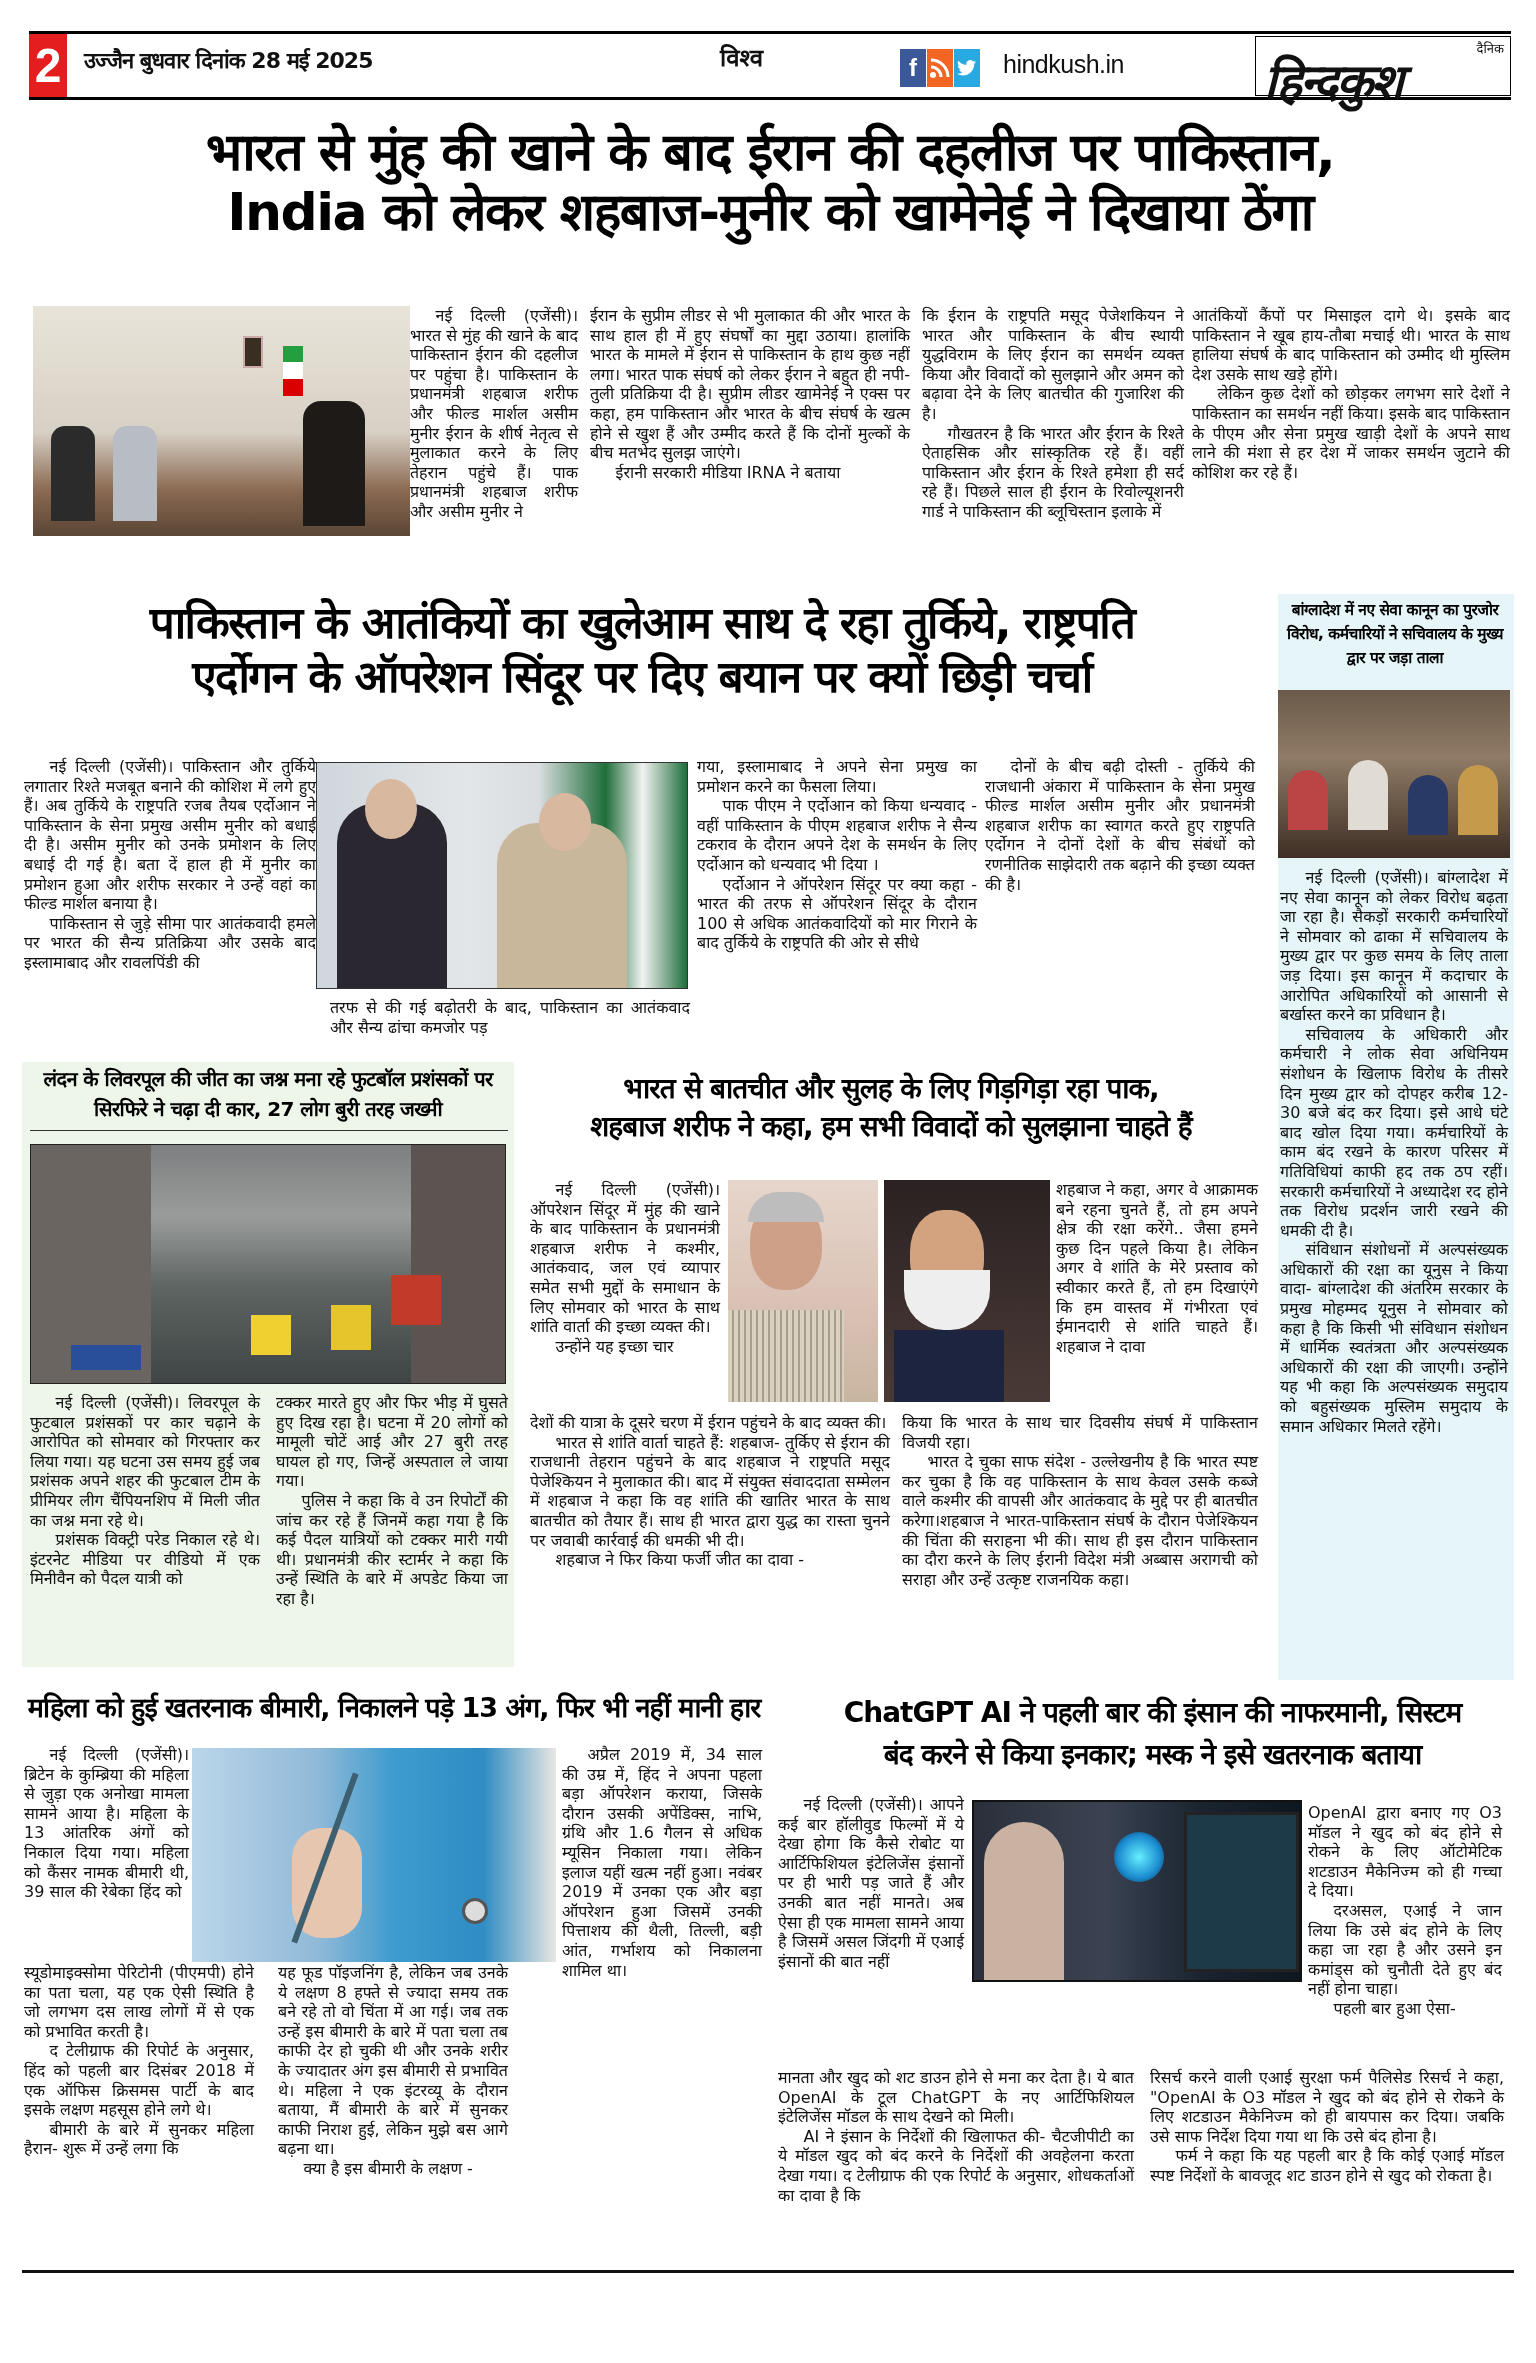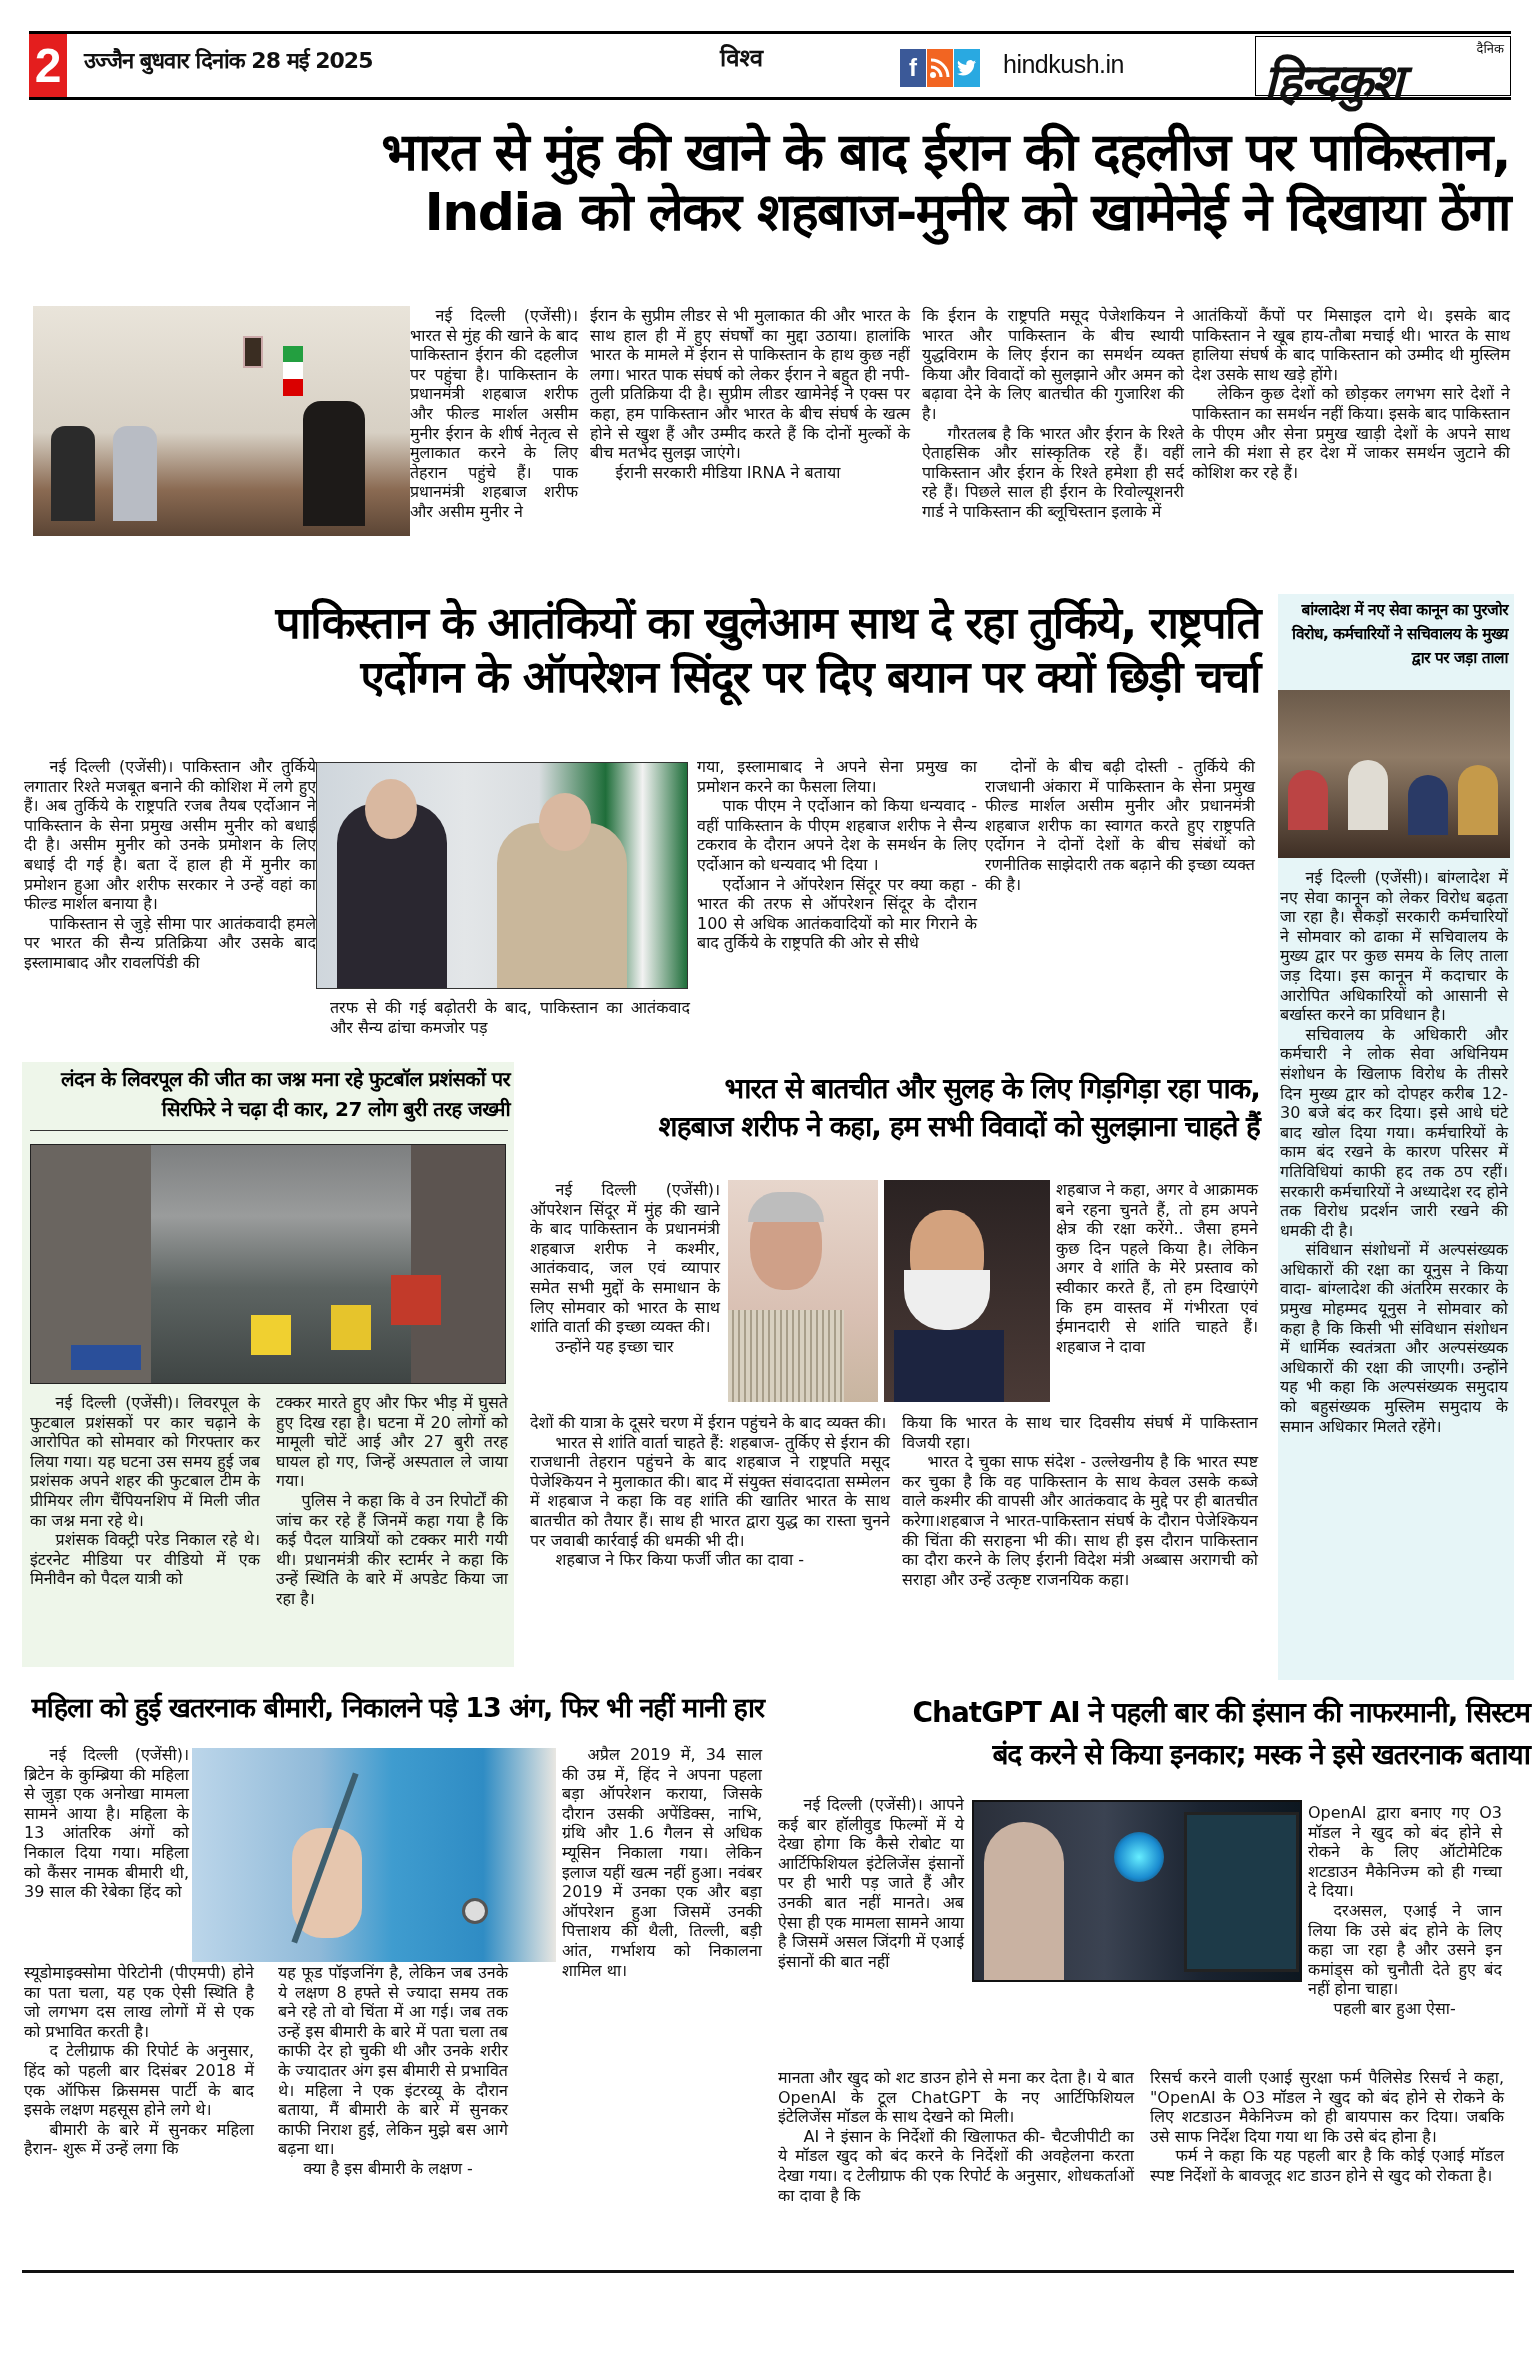--- a/index.html
+++ b/index.html
@@ -1,21 +1,21 @@
 <!DOCTYPE html>
 <html><head>
 <meta charset="utf-8">
 <style>
   *{box-sizing:border-box;margin:0;padding:0}
   html,body{width:1536px;height:2363px;background:#fff;overflow:hidden}
   body{position:relative;font-family:"DejaVu Sans","Liberation Sans",sans-serif;color:#111}
   .abs{position:absolute}
   .body-text{font-family:"DejaVu Sans",sans-serif;font-size:16px;line-height:19.6px;text-align:justify;color:#111;white-space:normal;word-break:break-word}
   .body-text p{text-indent:1.6em}
-  .hl{font-family:"DejaVu Sans","Liberation Sans",sans-serif;font-weight:700;color:#000;text-align:right;letter-spacing:-1.5px;transform-origin:left top}
+  .hl{font-family:"DejaVu Sans","Liberation Sans",sans-serif;font-weight:700;color:#000;text-align:center;letter-spacing:-1.5px;transform-origin:left top}
   
   #masthead{left:29px;top:31px;width:1482px;height:69px;border-top:3px solid #000;border-bottom:3px solid #000}
   #page-num{left:29px;top:34px;width:38px;height:63px;background:#e41e1e;color:#fff;font-weight:700;font-size:48px;line-height:63px;text-align:center;font-family:"Liberation Sans",sans-serif}
   #date-line{left:84px;top:44px;font-size:22px;font-weight:700;letter-spacing:-1px}
   #section{left:720px;top:40px;font-size:24px;font-weight:700}
   .soc{top:49px;width:26px;height:38px;color:#fff;font-weight:700;text-align:center;line-height:38px;font-family:"Liberation Sans",sans-serif}
   #site{left:1003px;top:50px;font-size:25px;font-family:"Liberation Sans",sans-serif;letter-spacing:-0.5px}
   #logo{left:1255px;top:36px;width:256px;height:60px;border:1px solid #000}
   #logo-small{right:6px;top:2px;font-size:13px}
   #logo-main{left:8px;top:10px;font-size:48px;font-weight:900;font-style:italic;letter-spacing:-2px;font-family:"DejaVu Serif",serif}
@@ -63,21 +63,21 @@
 <div class="abs body-text" style="left:410px;top:306px;width:168px" data-name="article-iran-col1">
     <p>नई दिल्ली (एजेंसी)। भारत से मुंह की खाने के बाद पाकिस्तान ईरान की दहलीज पर पहुंचा है। पाकिस्तान के प्रधानमंत्री शहबाज शरीफ और फील्ड मार्शल असीम मुनीर ईरान के शीर्ष नेतृत्व से मुलाकात करने के लिए तेहरान पहुंचे हैं। पाक प्रधानमंत्री शहबाज शरीफ और असीम मुनीर ने</p>
   </div>
 <div class="abs body-text" style="left:590px;top:306px;width:162px" data-name="article-iran-col2">
     <p style="text-indent:0">ईरान के सुप्रीम लीडर से भी मुलाकात की और भारत के साथ हाल ही में हुए संघर्षों का मुद्दा उठाया। हालांकि भारत के मामले में ईरान से पाकिस्तान के हाथ कुछ नहीं लगा। भारत पाक संघर्ष को लेकर ईरान ने बहुत ही नपी-तुली प्रतिक्रिया दी है। सुप्रीम लीडर खामेनेई ने एक्स पर कहा, हम पाकिस्तान और भारत के बीच संघर्ष के खत्म होने से खुश हैं और उम्मीद करते हैं कि दोनों मुल्कों के बीच मतभेद सुलझ जाएंगे।</p>
     <p>ईरानी सरकारी मीडिया IRNA ने बताया</p>
   </div>
 
 <div class="abs body-text" style="left:762px;top:306px;width:162px" data-name="article-iran-col3">
     <p style="text-indent:0">कि ईरान के राष्ट्रपति मसूद पेजेशकियन ने भारत और पाकिस्तान के बीच स्थायी युद्धविराम के लिए ईरान का समर्थन व्यक्त किया और विवादों को सुलझाने और अमन को बढ़ावा देने के लिए बातचीत की गुजारिश की है।</p>
-    <p>गौरतलब है कि भारत और ईरान के रिश्ते ऐताहसिक और सांस्कृतिक रहे हैं। वहीं पाकिस्तान और ईरान के रिश्ते हमेशा ही सर्द रहे हैं। पिछले साल ही ईरान के रिवोल्यूशनरी गार्ड ने पाकिस्तान की ब्लूचिस्तान इलाके में</p>
+    <p>गौखतरन है कि भारत और ईरान के रिश्ते ऐताहसिक और सांस्कृतिक रहे हैं। वहीं पाकिस्तान और ईरान के रिश्ते हमेशा ही सर्द रहे हैं। पिछले साल ही ईरान के रिवोल्यूशनरी गार्ड ने पाकिस्तान की ब्लूचिस्तान इलाके में</p>
   </div>
 
 <style>
   [data-name="article-iran-col1"]{left:410px!important;width:168px!important}
   [data-name="article-iran-col2"]{left:590px!important;width:330px!important}
   [data-name="article-iran-col3"]{left:930px!important;width:260px!important}
 </style>
 <div class="abs body-text" style="left:1200px;top:306px;width:310px" data-name="article-iran-col4">
     <p style="text-indent:0">आतंकियों कैंपों पर मिसाइल दागे थे। इसके बाद पाकिस्तान ने खूब हाय-तौबा मचाई थी। भारत के साथ हालिया संघर्ष के बाद पाकिस्तान को उम्मीद थी मुस्लिम देश उसके साथ खड़े होंगे।</p>
     <p>लेकिन कुछ देशों को छोड़कर लगभग सारे देशों ने पाकिस्तान का समर्थन नहीं किया। इसके बाद पाकिस्तान के पीएम और सेना प्रमुख खाड़ी देशों के अपने साथ लाने की मंशा से हर देश में जाकर समर्थन जुटाने की कोशिश कर रहे हैं।</p>

